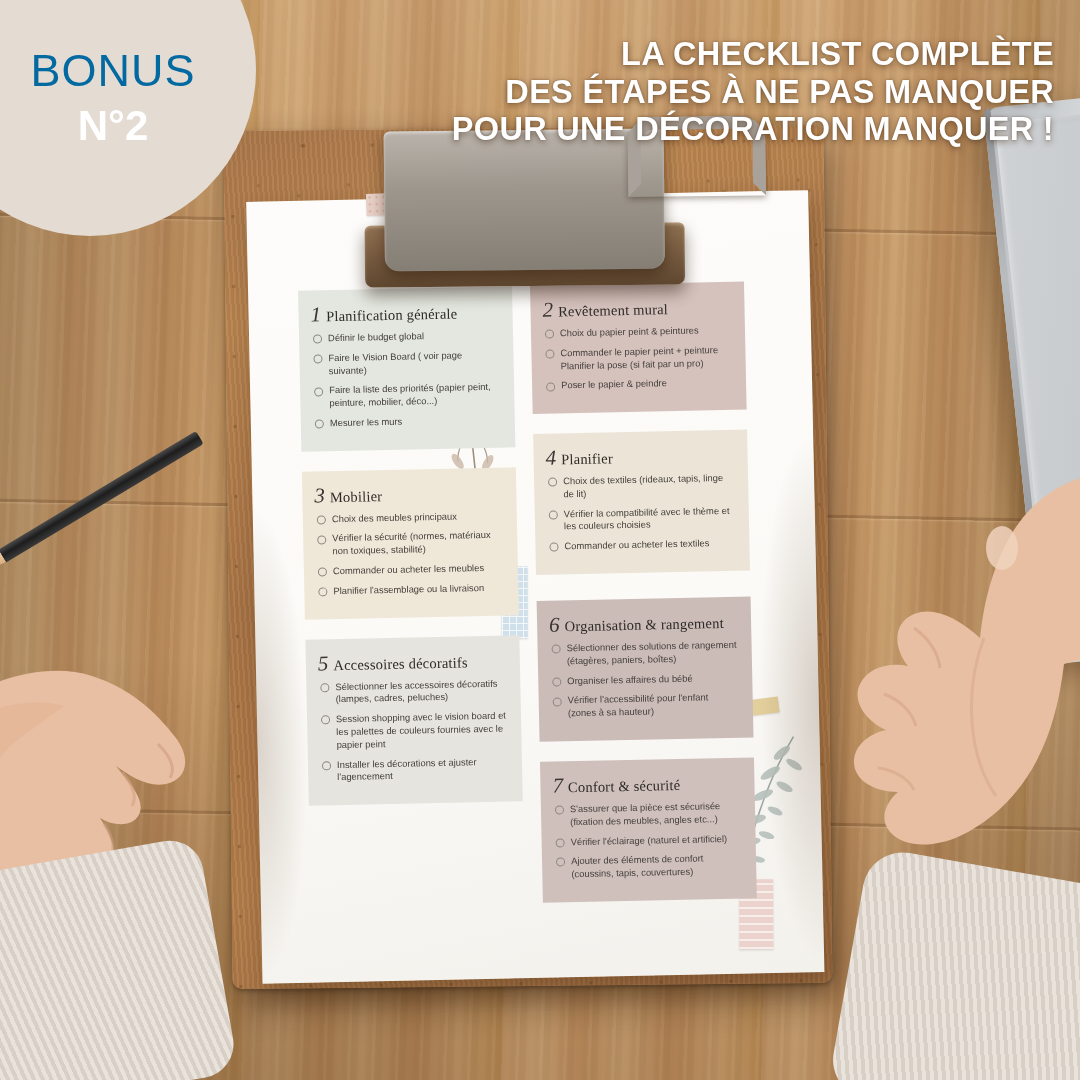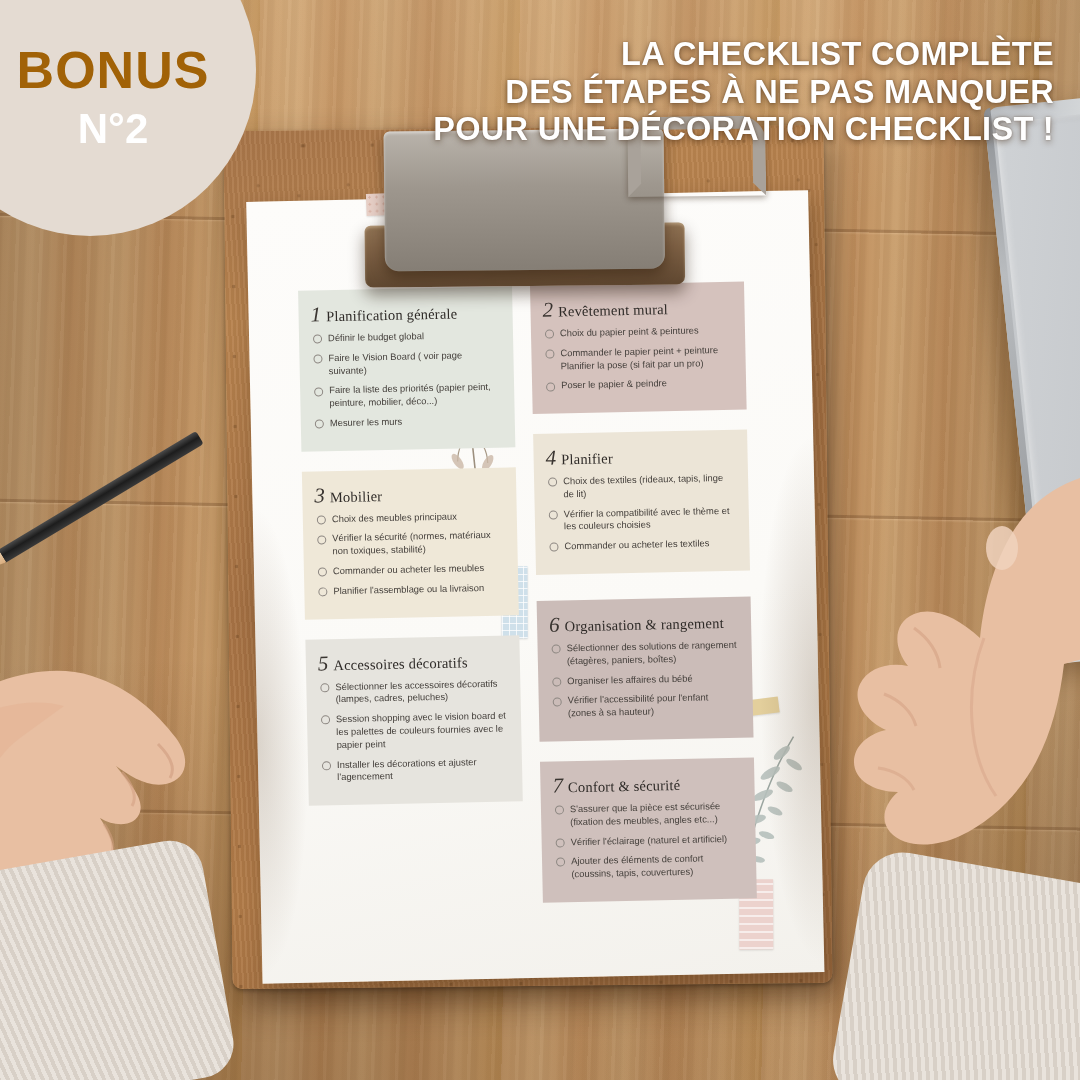--- a/index.html
+++ b/index.html
@@ -325,24 +325,24 @@
     background: #e4dbd2;
     display: flex;
     flex-direction: column;
     align-items: center;
     justify-content: center;
     padding-left: 46px;
     padding-top: 56px;
     box-sizing: border-box;
   }
   .bonus-l1 {
-    font-size: 52px;
-    font-weight: bold;
+    font-size: 45px;
+    font-weight: normal;
     letter-spacing: 1px;
-    color: #a16207;
+    color: #0369a1;
     line-height: 1;
   }
   .bonus-l2 {
     font-size: 42px;
     font-weight: bold;
     color: #ffffff;
     line-height: 1.05;
     margin-top: 11px;
   }
 
@@ -562,16 +562,16 @@
   <div class="sleeve-right" style="left:846px; top:872px; width:320px; height:250px; border-radius:40px; transform:rotate(10deg);"></div>
 
   <div class="bonus-circle">
     <div class="bonus-l1">BONUS</div>
     <div class="bonus-l2">N°2</div>
   </div>
 
   <div class="headline">
     <div><span class="headline-line">LA CHECKLIST COMPLÈTE</span></div>
     <div><span class="headline-line">DES ÉTAPES À NE PAS MANQUER</span></div>
-    <div><span class="headline-line">POUR UNE DÉCORATION CHECKLIST !</span></div>
+    <div><span class="headline-line">POUR UNE DÉCORATION MANQUER !</span></div>
   </div>
 
 </div>
 
 </body></html>

